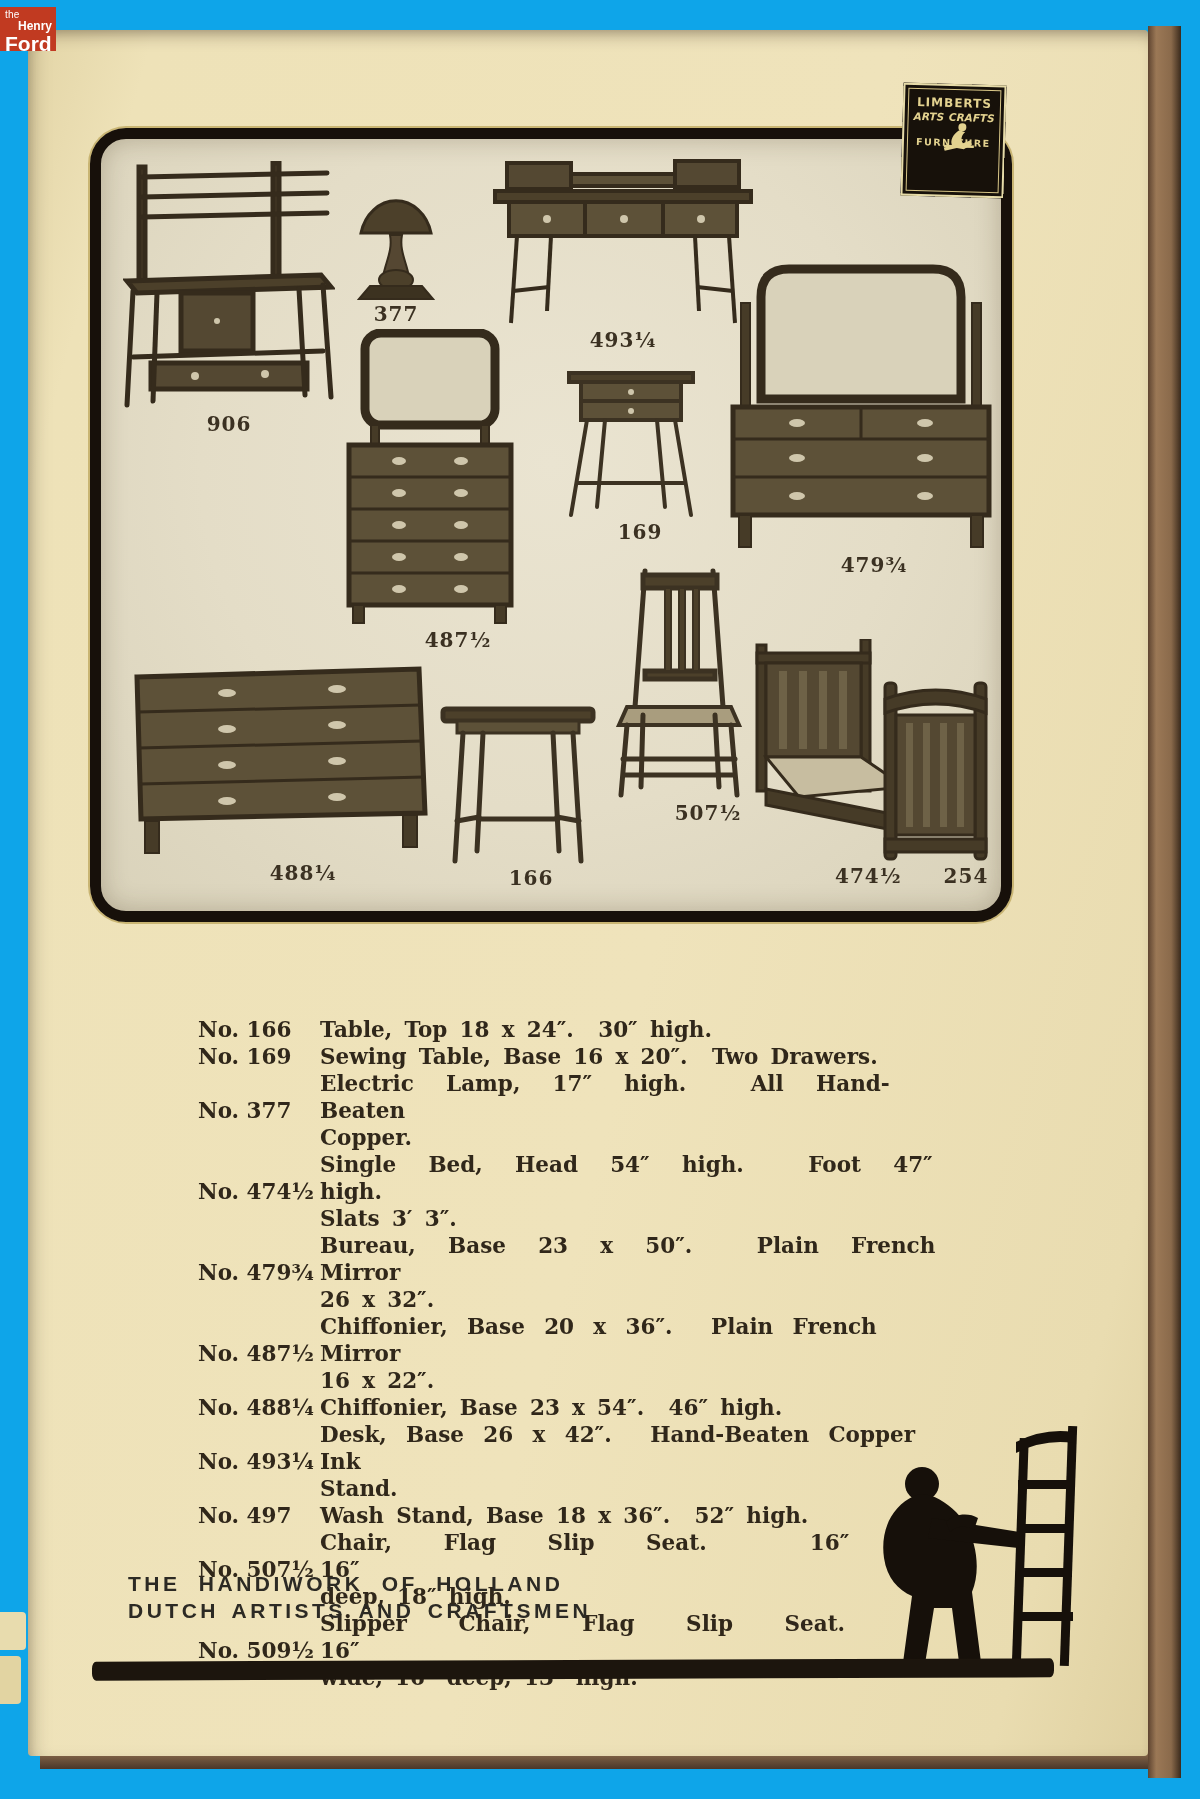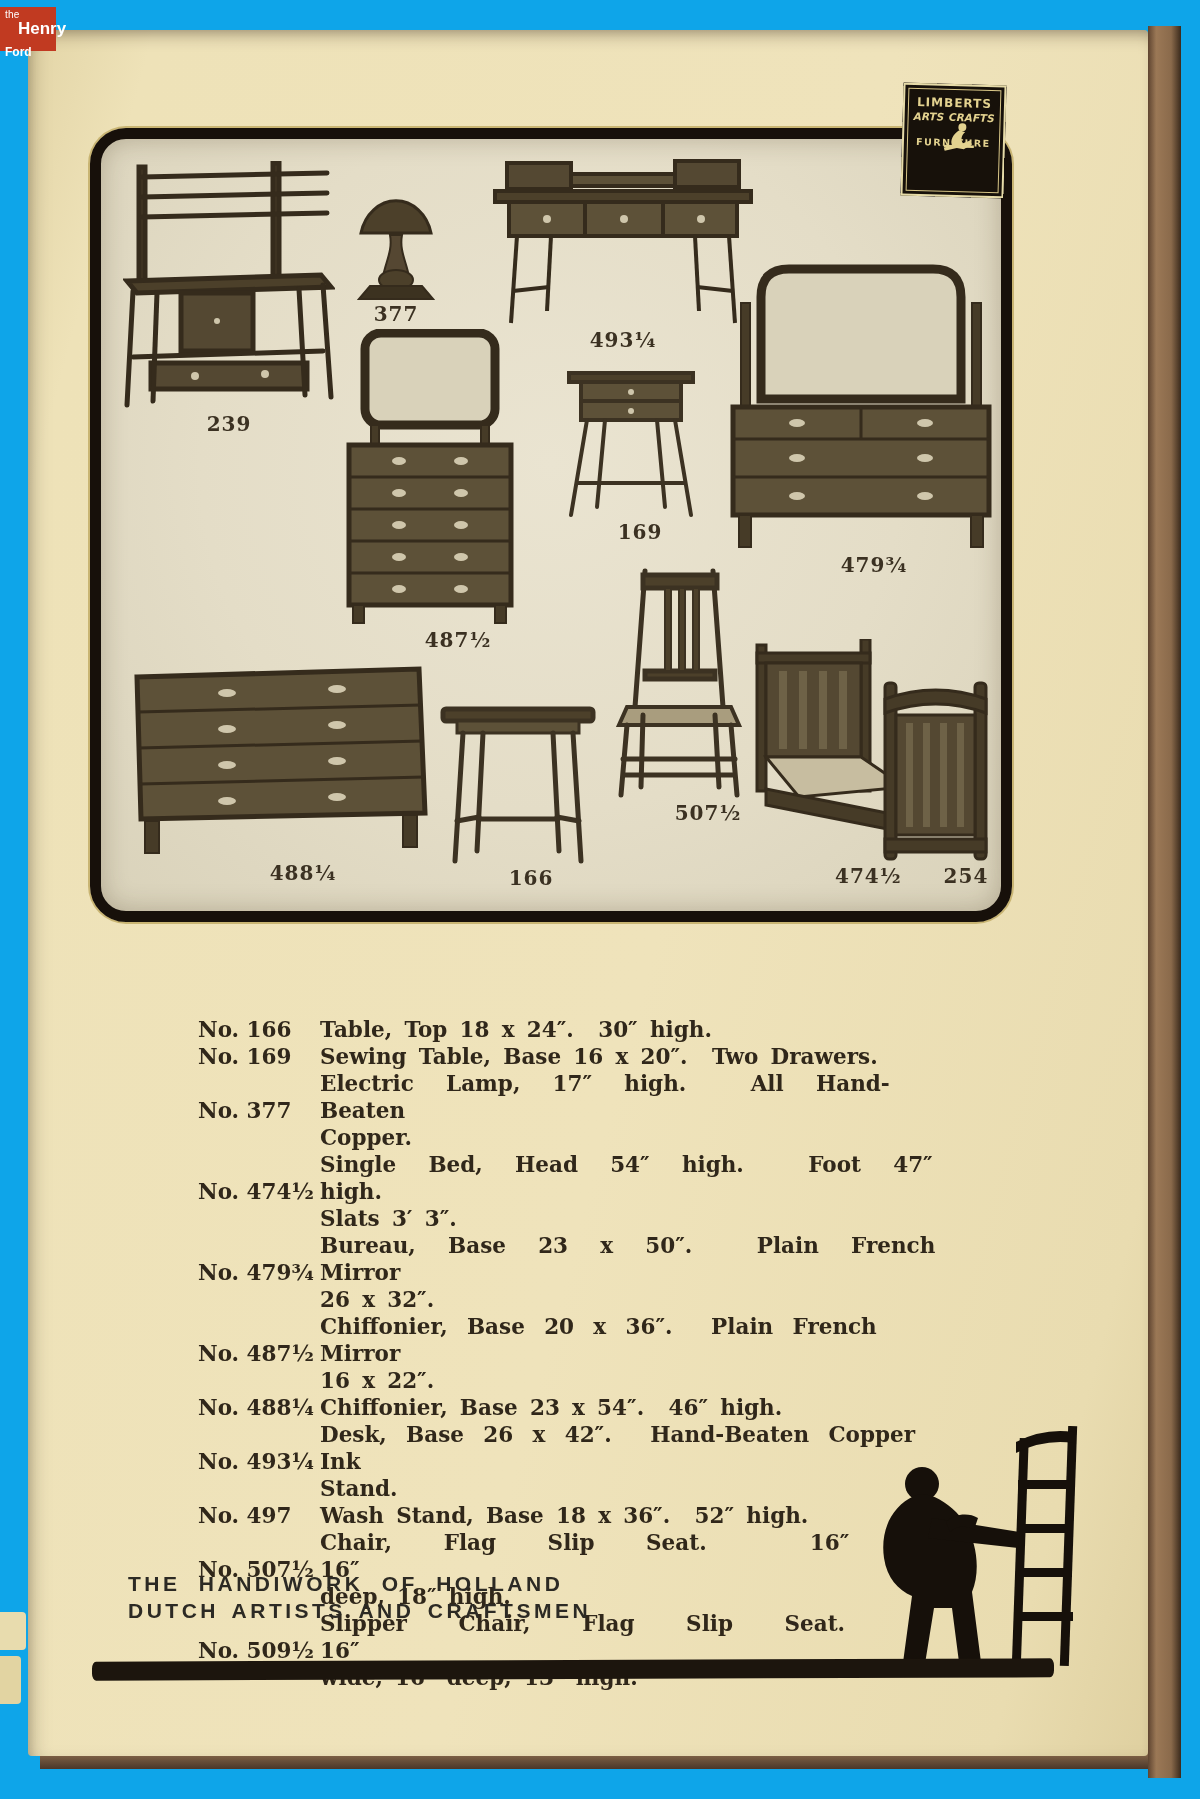--- a/index.html
+++ b/index.html
@@ -7,22 +7,22 @@
        font-family:"DejaVu Serif",serif;}
 
   
   #stage{position:absolute;inset:0;background:#0ea5e9;}
 
   
   .hf{position:absolute;left:0;top:7px;width:56px;height:44px;background:#c13a21;
       color:#fff;font-family:"Liberation Sans",sans-serif;line-height:1;padding:3px 0 0 5px;
       box-sizing:border-box;z-index:60;}
   .hf .t{display:block;font-size:10px;letter-spacing:.2px;}
-  .hf .h{display:block;font-size:17px;font-weight:700;margin:0 0 0 13px;}
-  .hf .f{display:block;font-size:12px;font-weight:700;margin-top:9px;}
+  .hf .h{display:block;font-size:12px;font-weight:700;margin:0 0 0 13px;}
+  .hf .f{display:block;font-size:21px;font-weight:700;margin-top:1px;}
 
   
   #page{position:absolute;left:28px;top:30px;width:1120px;height:1726px;
         background:linear-gradient(105deg,#e3d5a7 0%,#eee2b8 8%,#efe3bb 55%,#e9dcb0 90%,#dfd0a0 100%);
         border-radius:10px 4px 4px 4px;
         box-shadow:inset 0 14px 18px -12px rgba(40,25,10,.45), inset 14px 0 22px -16px rgba(40,25,10,.5);}
   .edge-right{position:absolute;left:1148px;top:26px;width:33px;height:1752px;
         background:linear-gradient(90deg,#5e4430 0%,#9b7856 25%,#8a6a4b 70%,#3a2a1c 100%);}
   .edge-bottom{position:absolute;left:40px;top:1752px;width:1108px;height:17px;
         background:linear-gradient(180deg,#8a6a4b,#4a372a);}
@@ -107,21 +107,21 @@
             <path d="M10,196 L200,190"></path>
             <rect x="28" y="202" width="156" height="26" fill="#544832"></rect>
             <circle cx="72" cy="215" r="4" fill="#cfc6ab" stroke="none"></circle>
             <circle cx="142" cy="213" r="4" fill="#cfc6ab" stroke="none"></circle>
             <line x1="10" y1="130" x2="4" y2="244"></line>
             <line x1="200" y1="124" x2="208" y2="236"></line>
             <line x1="34" y1="132" x2="30" y2="240"></line>
             <line x1="176" y1="128" x2="182" y2="234"></line>
           </g>
         </svg>
-        <figcaption class="lbl">239</figcaption>
+        <figcaption class="lbl">906</figcaption>
       </figure>
 
       <figure class="fig" style="left:256px;top:40px;width:78px;">
         <svg width="78" height="122" viewBox="0 0 78 122">
           <path d="M4,54 A36,42 0 0 1 74,54 Z" fill="#4c402a" stroke="#352b1c" stroke-width="3"></path>
           <path d="M33,56 C36,72 28,84 26,98 L52,98 C50,84 42,72 45,56 Z" fill="#554732" stroke="#352b1c" stroke-width="2"></path>
           <ellipse cx="39" cy="101" rx="17" ry="10" fill="#4c402a" stroke="#352b1c" stroke-width="2"></ellipse>
           <path d="M13,107 L65,107 L76,120 L2,120 Z" fill="#3c3220" stroke="#352b1c" stroke-width="2"></path>
         </svg>
         <figcaption class="lbl">377</figcaption>

